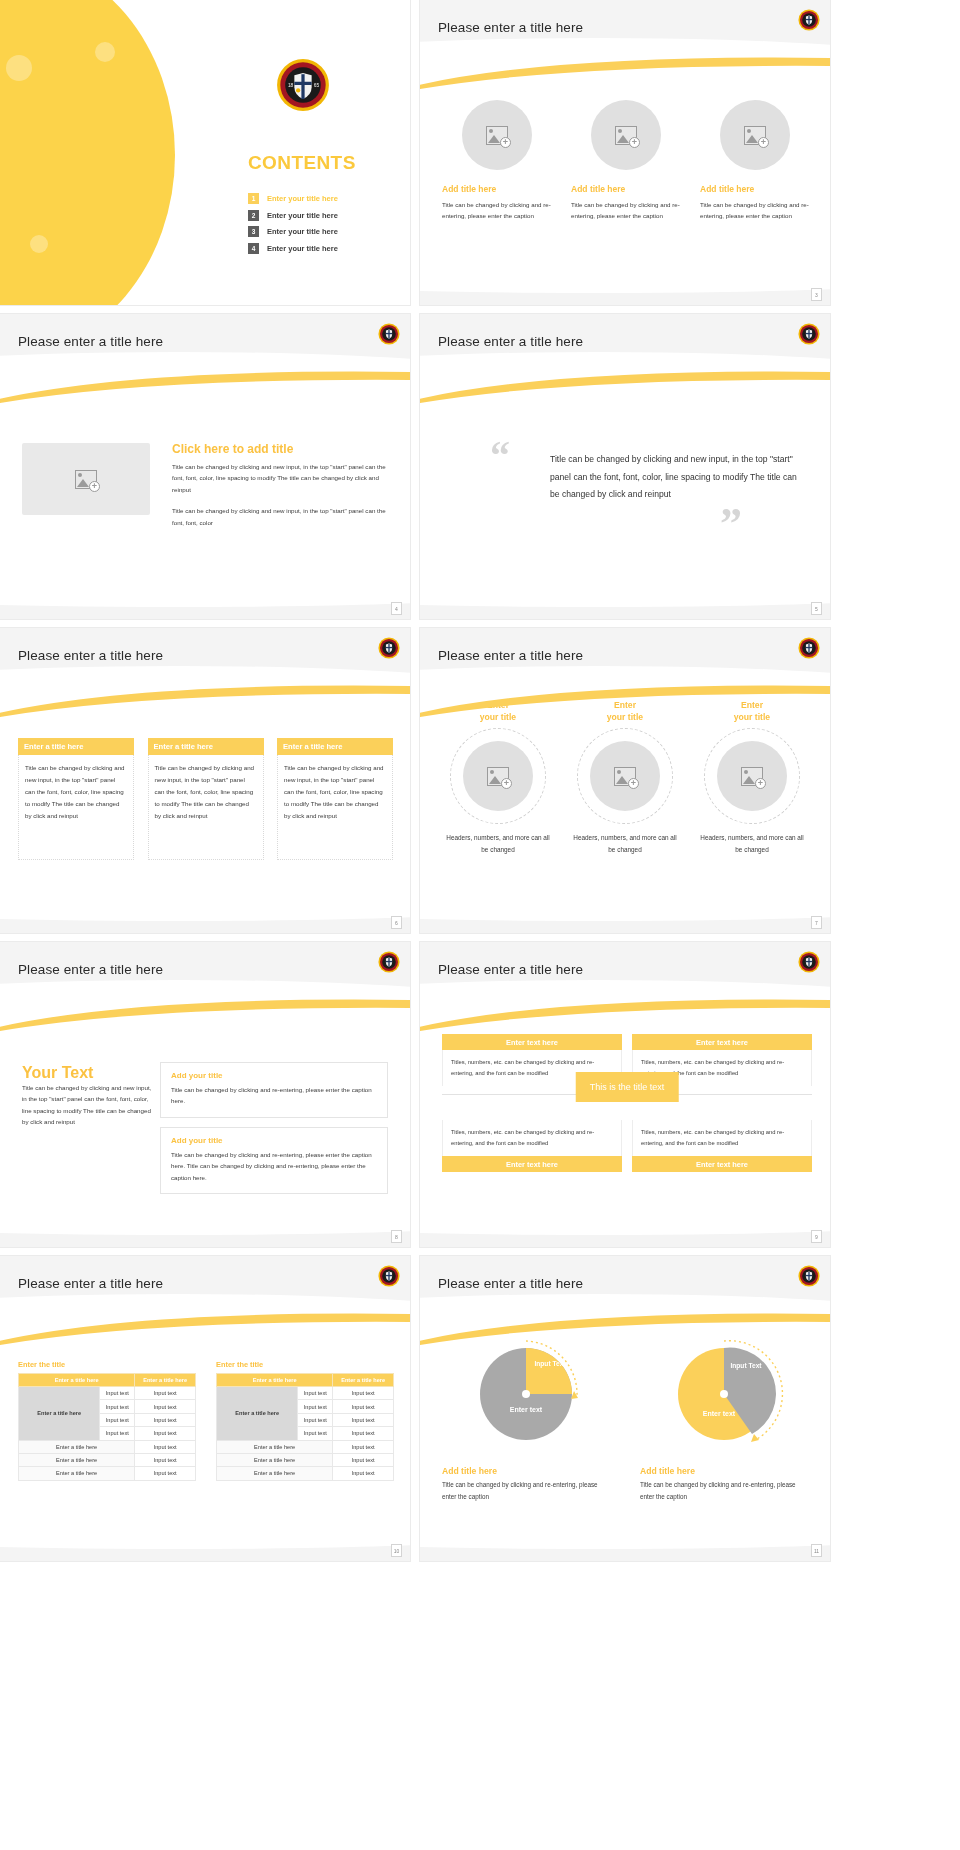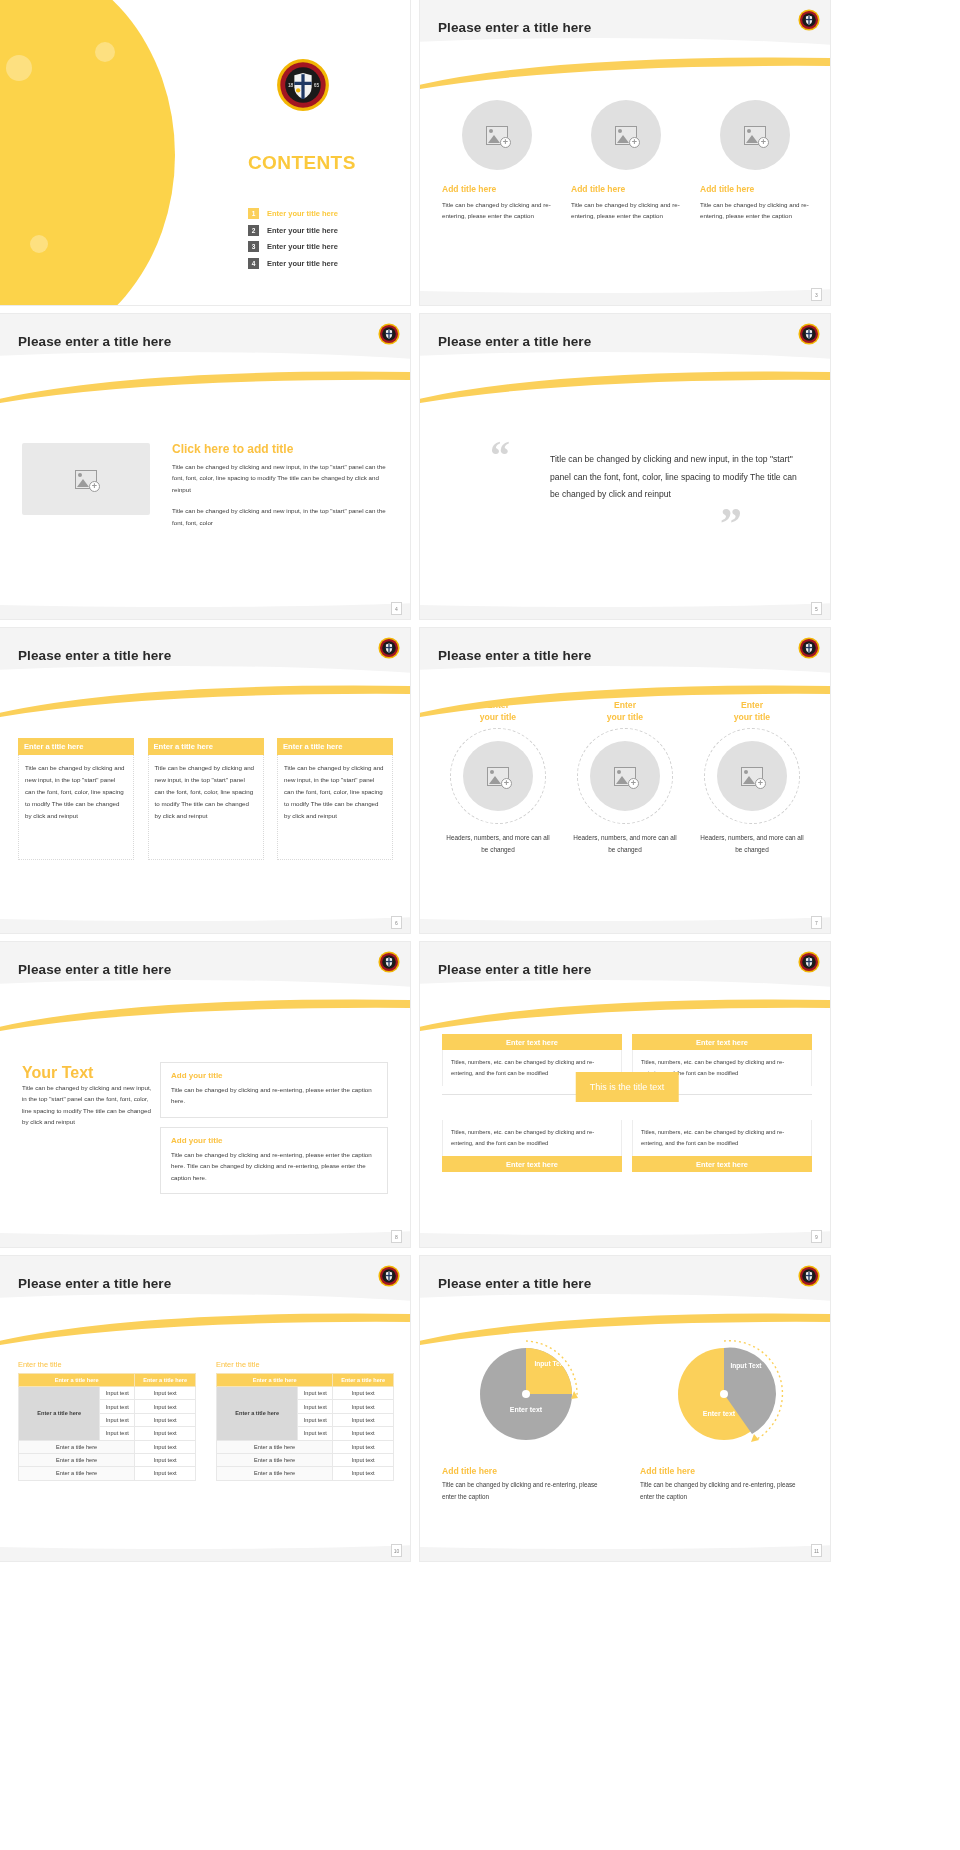--- a/index.html
+++ b/index.html
@@ -31,21 +31,21 @@
     background:#f4f4f4;
   }
   .hdr-curve {
     position:absolute; left:0; top:38px; width:100%; height:46px;
     background:#ffffff;
     border-radius:100% 100% 0 0 / 100% 100% 0 0;
     transform:scaleX(1.6) translateX(-4%);
   }
   .slide-title {
     position:absolute; left:18px; top:20px;
-    font-size:13.5px; color:#2a2a2a; font-weight:700; letter-spacing:.1px;
+    font-size:13.5px; color:#2a2a2a; font-weight:400; letter-spacing:.1px;
     z-index:6;
   }
   .swoosh {
     position:absolute; left:-6px; top:56px; width:420px; height:34px; z-index:4;
     pointer-events:none;
   }
   .ftr-band {
     position:absolute; left:0; bottom:0; width:100%; height:22px;
     background:#f4f4f4;
   }
@@ -81,21 +81,21 @@
   .ph-col { position:absolute; left:92px; top:58px; width:11px; height:52px; background:#a9a9a6; }
   .ph-ground { position:absolute; left:0; bottom:0; width:100%; height:26px; background:#9aa77d; }
   .ph-walk { position:absolute; left:20px; bottom:0; width:120px; height:16px; background:#cfcbc2; transform:skewX(-22deg); }
   .ph-bush { position:absolute; left:16px; bottom:10px; width:42px; height:24px; background:#5f7f3f; border-radius:50%; }
   .ph-bush2 { position:absolute; left:54px; bottom:12px; width:30px; height:18px; background:#6e8d48; border-radius:50%; }
   .ph-num { position:absolute; left:96px; top:76px; font-size:9px; color:#eee; font-weight:700; }
   .contents-title {
     position:absolute; left:248px; top:152px; font-size:19px; font-weight:800;
     color:#fbc93d; letter-spacing:.4px;
   }
-  .toc { position:absolute; left:248px; top:208px; }
+  .toc { position:absolute; left:248px; top:193px; }
   .toc-row { display:flex; align-items:center; margin-bottom:5.5px; }
   .toc-num {
     width:11px; height:11px; background:#5d5d5d; color:#fff; font-size:6.5px;
     display:flex; align-items:center; justify-content:center; margin-right:8px; font-weight:700;
   }
   .toc-row.first .toc-num { background:#fbd05a; }
   .toc-txt { font-size:7.5px; font-weight:700; color:#3c3c3c; }
   .toc-row.first .toc-txt { color:#fbc93d; }
   
   .circ-img {
@@ -155,21 +155,21 @@
   .s8-mid { position:relative; height:18px; }
   .s8-mid .line { position:absolute; left:0; right:0; top:8px; height:1px; background:#e2e2e2; }
   .s8-center {
       position:absolute; left:50%; top:-14px; transform:translateX(-50%);
       background:#fbd05a; color:#fff; font-weight:400; font-size:9px;
       padding:10px 14px; white-space:nowrap; z-index:4;
   }
   
   .s9-wrap { position:absolute; left:18px; top:104px; width:376px; display:flex; justify-content:space-between; }
   .s9-tblwrap { width:178px; }
-  .s9-lab { font-size:7.4px; color:#fbc242; font-weight:400; margin-bottom:4px; }
+  .s9-lab { font-size:7.4px; color:#fbc242; font-weight:700; margin-bottom:4px; }
   table.s9 { border-collapse:collapse; width:100%; font-size:5.6px; color:#3c3c3c; }
   table.s9 th { background:#fbd05a; color:#fff; font-weight:700; padding:3px 2px; border:1px solid #f6e4b6; }
   table.s9 td { border:1px solid #e8e8e8; padding:3.2px 2px; text-align:center; background:#fff; }
   table.s9 td.rowhead { background:#d9d9d9; font-weight:700; width:46%; }
   table.s9 td.sub { background:#fafafa; }
   
   .s10-wrap { position:absolute; left:22px; top:78px; width:366px; display:flex; justify-content:space-between; }
   .s10-col { width:168px; }
   .s10-chart { position:relative; width:120px; height:120px; margin:0 auto; }
   .s10-t { font-size:8.6px; color:#fbc242; font-weight:700; margin-top:12px; }

